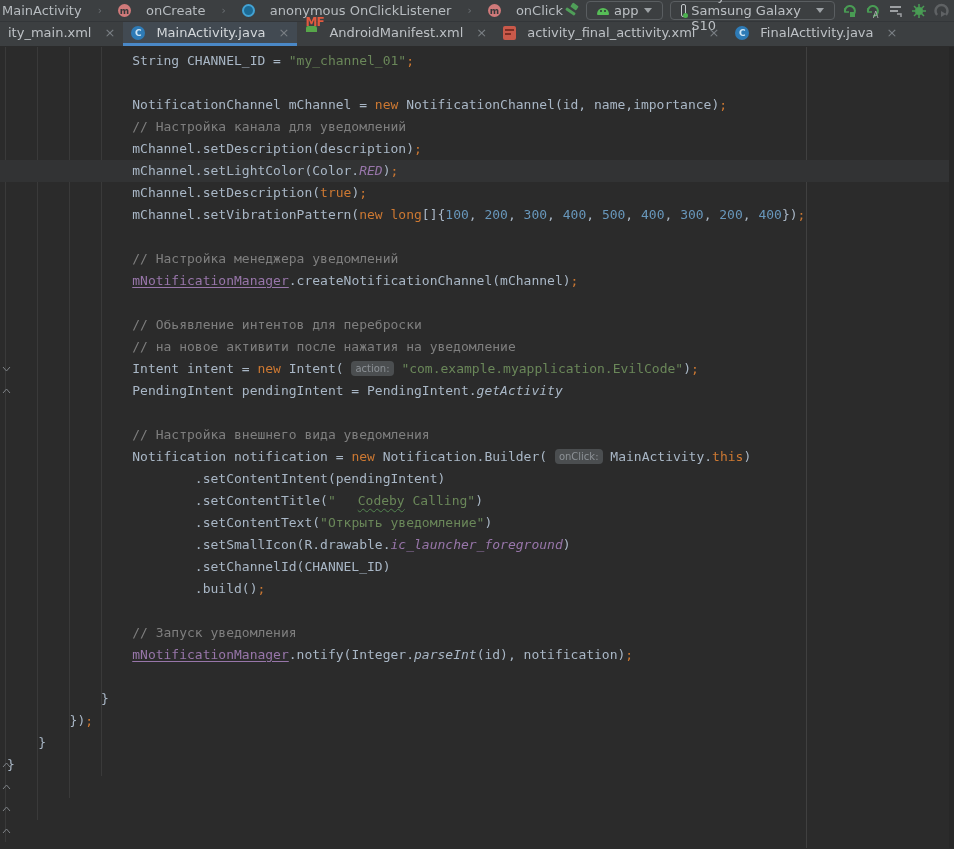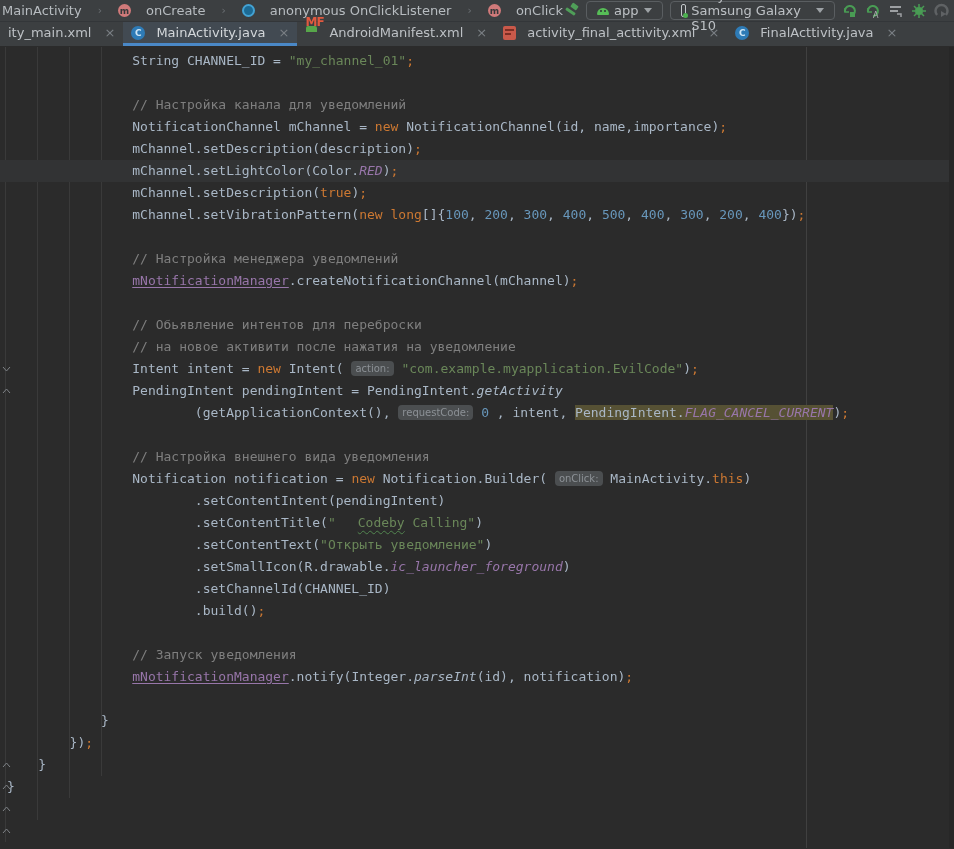--- a/index.html
+++ b/index.html
@@ -204,35 +204,34 @@
   <div>
       <div class="guide" style="left: 5px; height: 795px;"></div>
       <div class="guide" style="left: 37px; height: 773px;"></div>
       <div class="guide" style="left: 69px; height: 751px;"></div>
       <div class="guide" style="left: 101px; height: 729px;"></div>
     </div>
   <div class="margin-guide" style="left: 806px;"></div>
   <div class="code-lines">
       <div class="code-line"><span class="tk-p">                String CHANNEL_ID = </span><span class="tk-s">"my_channel_01"</span><span class="tk-semi">;</span></div>
       <div class="code-line"></div>
+      <div class="code-line"><span class="tk-p">                NotificationChannel mChannel = </span><span class="tk-k">new</span><span class="tk-p"> NotificationChannel(id, name,importance)</span><span class="tk-semi">;</span></div>
       <div class="code-line"><span class="tk-c">                // Настройка канала для уведомлений</span></div>
-      <div class="code-line"><span class="tk-p">                NotificationChannel mChannel = </span><span class="tk-k">new</span><span class="tk-p"> NotificationChannel(id, name,importance)</span><span class="tk-semi">;</span></div>
       <div class="code-line"><span class="tk-p">                mChannel.setDescription(description)</span><span class="tk-semi">;</span></div>
       <div class="code-line current"><span class="tk-p">                mChannel.setLightColor(Color.</span><span class="tk-C">RED</span><span class="tk-p">)</span><span class="tk-semi">;</span></div>
       <div class="code-line"><span class="tk-p">                mChannel.setDescription(</span><span class="tk-k">true</span><span class="tk-p">)</span><span class="tk-semi">;</span></div>
       <div class="code-line"><span class="tk-p">                mChannel.setVibrationPattern(</span><span class="tk-k">new</span><span class="tk-p"> </span><span class="tk-k">long</span><span class="tk-p">[]{</span><span class="tk-n">100</span><span class="tk-p">, </span><span class="tk-n">200</span><span class="tk-p">, </span><span class="tk-n">300</span><span class="tk-p">, </span><span class="tk-n">400</span><span class="tk-p">, </span><span class="tk-n">500</span><span class="tk-p">, </span><span class="tk-n">400</span><span class="tk-p">, </span><span class="tk-n">300</span><span class="tk-p">, </span><span class="tk-n">200</span><span class="tk-p">, </span><span class="tk-n">400</span><span class="tk-p">})</span><span class="tk-semi">;</span></div>
       <div class="code-line"></div>
       <div class="code-line"><span class="tk-c">                // Настройка менеджера уведомлений</span></div>
       <div class="code-line"><span class="tk-p">                </span><span class="tk-f">mNotificationManager</span><span class="tk-p">.createNotificationChannel(mChannel)</span><span class="tk-semi">;</span></div>
       <div class="code-line"></div>
       <div class="code-line"><span class="tk-c">                // Обьявление интентов для переброски</span></div>
       <div class="code-line"><span class="tk-c">                // на новое активити после нажатия на уведомление</span></div>
       <div class="code-line"><span class="tk-p">                Intent intent = </span><span class="tk-k">new</span><span class="tk-p"> Intent( </span><span class="tk-h">action:</span><span class="tk-p"> </span><span class="tk-s">"com.example.myapplication.EvilCode"</span><span class="tk-p">)</span><span class="tk-semi">;</span></div>
       <div class="code-line"><span class="tk-p">                PendingIntent pendingIntent = PendingIntent.</span><span class="tk-m">getActivity</span></div>
-      <div class="code-line"><span class="tk-p">                        (getApplicationContext(), </span><span class="tk-h">requestCode:</span><span class="tk-p"> </span><span class="tk-n">0</span><span class="tk-p"> , intent, </span><span class="tk-p hl">PendingIntent.</span><span class="tk-C hl">FLAG_CANCEL_CURRENT</span><span class="tk-p">)</span><span class="tk-semi">;</span></div>
       <div class="code-line"></div>
       <div class="code-line"><span class="tk-c">                // Настройка внешнего вида уведомления</span></div>
       <div class="code-line"><span class="tk-p">                Notification notification = </span><span class="tk-k">new</span><span class="tk-p"> Notification.Builder( </span><span class="tk-h">onClick:</span><span class="tk-p"> MainActivity.</span><span class="tk-k">this</span><span class="tk-p">)</span></div>
       <div class="code-line"><span class="tk-p">                        .setContentIntent(pendingIntent)</span></div>
       <div class="code-line"><span class="tk-p">                        .setContentTitle(</span><span class="tk-s">"</span><span class="tk-s typo">Codeby</span><span class="tk-s"> Calling"</span><span class="tk-p">)</span></div>
       <div class="code-line"><span class="tk-p">                        .setContentText(</span><span class="tk-s">"Открыть уведомление"</span><span class="tk-p">)</span></div>
       <div class="code-line"><span class="tk-p">                        .setSmallIcon(R.drawable.</span><span class="tk-C">ic_launcher_foreground</span><span class="tk-p">)</span></div>
       <div class="code-line"><span class="tk-p">                        .setChannelId(CHANNEL_ID)</span></div>
       <div class="code-line"><span class="tk-p">                        .build()</span><span class="tk-semi">;</span></div>
       <div class="code-line"></div>

